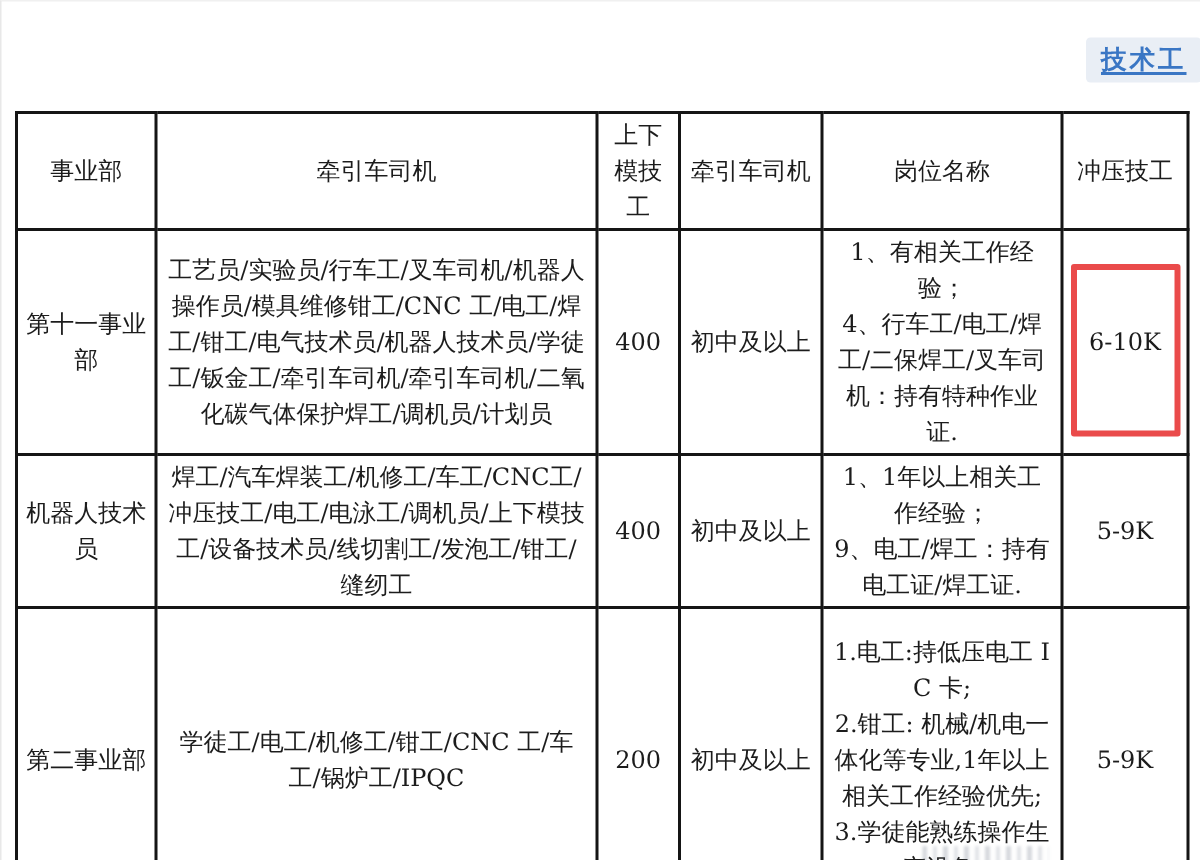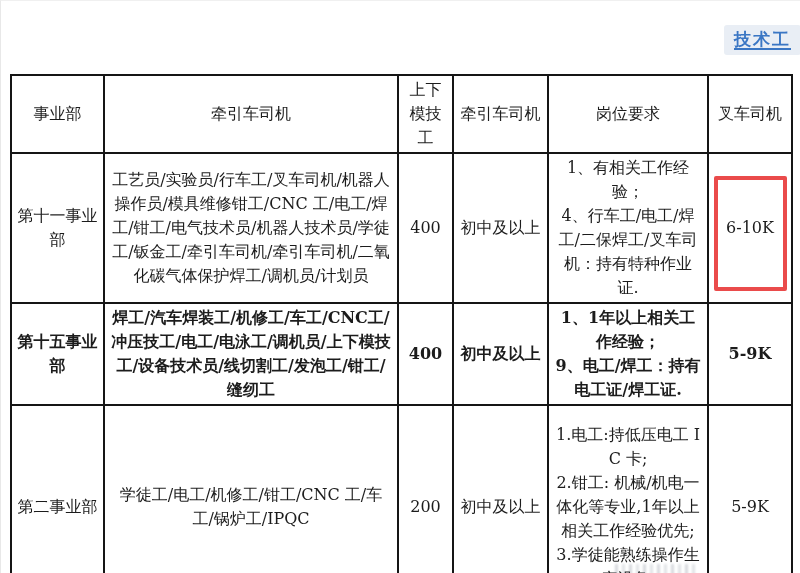--- a/index.html
+++ b/index.html
@@ -47,21 +47,21 @@
     padding:2px 5px;
     word-break:break-all;
   }
   table.recruit th{
     font-weight:normal;
     height:48px;
     font-size:16px;
   }
   th.col-salary{padding:2px 12px;}
   tr.r1 td{height:144px;}
-  tr.r2 td{height:94px;font-weight:bold;}
+  tr.r2 td{height:94px;}
   tr.r3 td{height:198px;}
   td.req{white-space:pre-line;}
   td.salary-cell{position:relative;}
   .salary-highlight{
     position:absolute;
     left:5px;top:22px;right:4px;bottom:11px;
     border:4px solid #ea4b4b;
     border-radius:2px;
     pointer-events:none;
   }
@@ -93,39 +93,39 @@
     <col style="width:95px">
     <col style="width:160px">
     <col style="width:84px">
   </colgroup>
   <thead>
     <tr>
       <th>事业部</th>
       <th>牵引车司机</th>
       <th>上下模技工</th>
       <th>牵引车司机</th>
-      <th>岗位要求</th>
-      <th class="col-salary">叉车司机</th>
+      <th>岗位名称</th>
+      <th class="col-salary">冲压技工</th>
     </tr>
   </thead>
   <tbody>
     <tr class="r1">
       <td>第十一事业部</td>
       <td>工艺员/实验员/行车工/叉车司机/机器人操作员/模具维修钳工/CNC 工/电工/焊工/钳工/电气技术员/机器人技术员/学徒工/钣金工/牵引车司机/牵引车司机/二氧化碳气体保护焊工/调机员/计划员</td>
       <td>400</td>
       <td>初中及以上</td>
       <td class="req">1、有相关工作经验；
 4、行车工/电工/焊工/二保焊工/叉车司机：持有特种作业证.</td>
       <td class="salary-cell">
         <span>6-10K</span>
         <span class="salary-highlight"></span>
       </td>
     </tr>
     <tr class="r2">
-      <td>第十五事业部</td>
+      <td>机器人技术员</td>
       <td>焊工/汽车焊装工/机修工/车工/CNC工/冲压技工/电工/电泳工/调机员/上下模技工/设备技术员/线切割工/发泡工/钳工/缝纫工</td>
       <td>400</td>
       <td>初中及以上</td>
       <td class="req">1、1年以上相关工作经验；
 9、电工/焊工：持有电工证/焊工证.</td>
       <td>5-9K</td>
     </tr>
     <tr class="r3">
       <td>第二事业部</td>
       <td>学徒工/电工/机修工/钳工/CNC 工/车工/锅炉工/IPQC</td>

